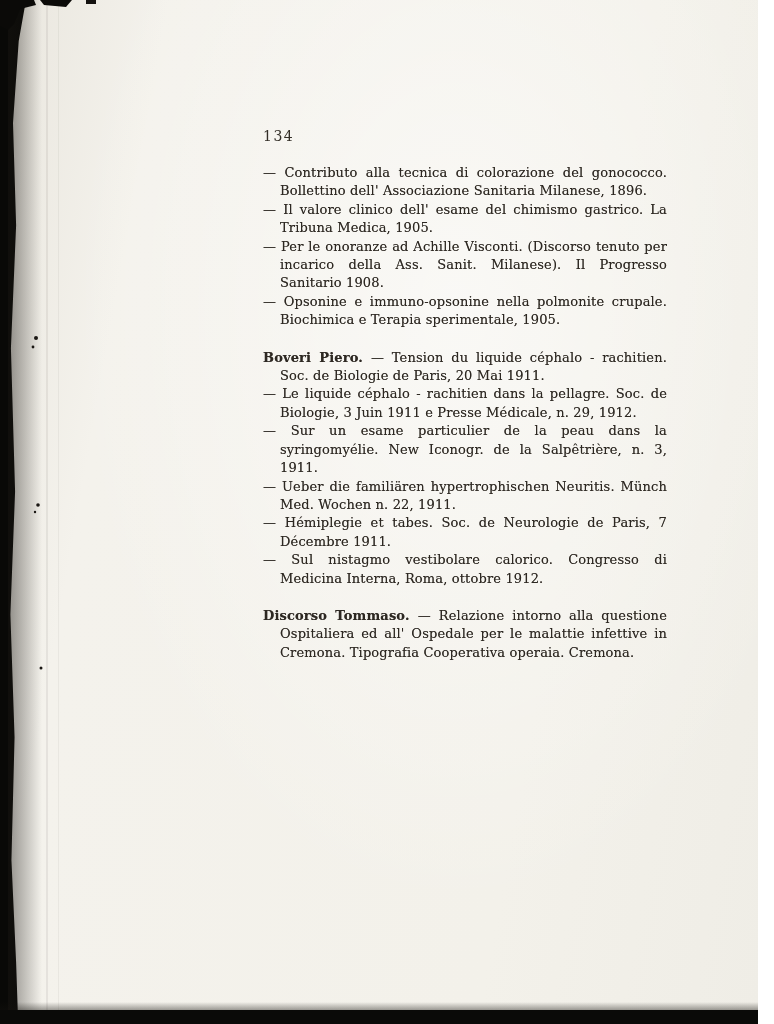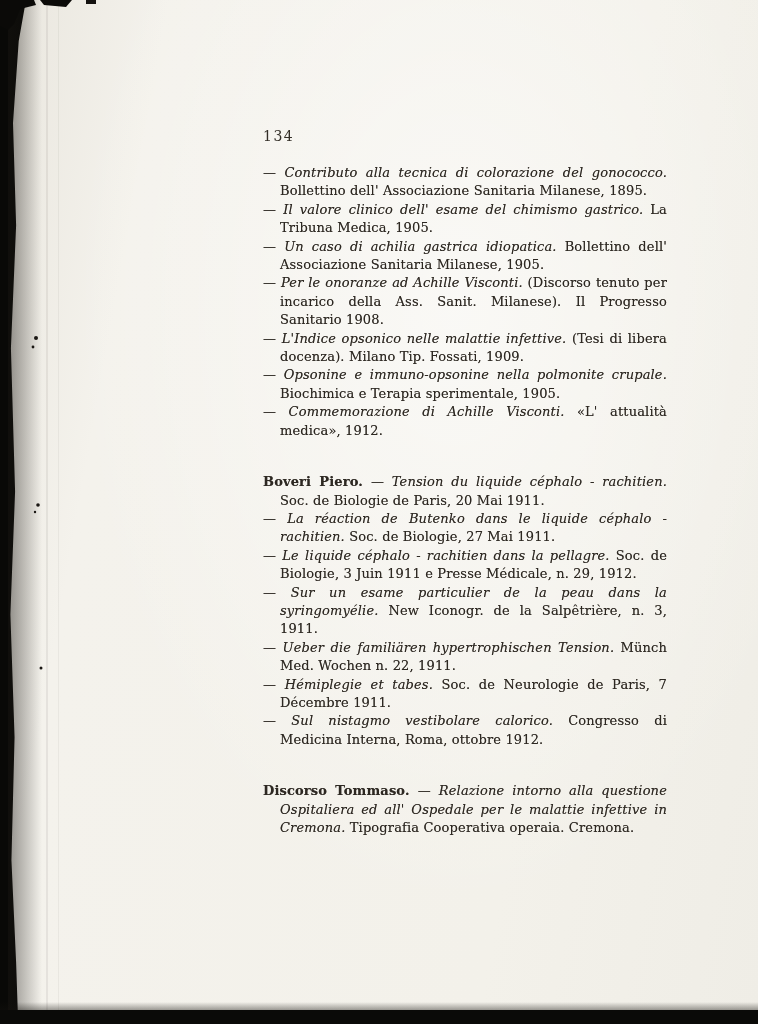--- a/index.html
+++ b/index.html
@@ -58,34 +58,34 @@
     top: 128px;
     width: 404px;
   }
   .page-number {
     font-size: 14px;
     letter-spacing: 1.5px;
     margin: 0 0 20px 0;
     color: #332e27;
   }
   .bibliography { }
-  .section { margin-top: 33px; }
+  .section { margin-top: 19px; }
   .section:first-child { margin-top: 0; }
   .entry {
     margin: 0;
     font-size: 13px;
     line-height: 18.4px;
     text-align: justify;
     padding-left: 17px;
     text-indent: -17px;
     letter-spacing: .15px;
     text-shadow: 0 0 .5px rgba(45,40,34,.55);
   }
   .author { font-weight: bold; }
-  .title  { font-style: italic; }
+  .title  { }
   .ref    { }
 </style>
 </head>
 <body>
 
 <div class="scan">
 
   <div class="edge-left"></div>
   <div class="edge-left-fade"></div>
   <div class="crease crease-1"></div>
@@ -101,56 +101,44 @@
     <circle cx="38" cy="505" r="1.8" fill="#1a1713"></circle>
     <circle cx="35" cy="512" r="1.2" fill="#1a1713"></circle>
     <circle cx="41" cy="668" r="1.5" fill="#1a1713"></circle>
   </svg>
 
   <div class="page-content">
     <div class="page-number">134</div>
     <div class="bibliography">
         <div class="section">
           <p class="entry">
-    <span class="dash">— </span><span class="title">Contributo alla tecnica di colorazione del gonococco. </span><span class="ref">Bollettino dell' Associazione Sanitaria Milanese, 1895.</span>
+    <span class="dash">— </span><span class="title">Contributo alla tecnica di colorazione del gonococco. </span><span class="ref">Bollettino dell' Associazione Sanitaria Milanese, 1896.</span>
   </p>
           <p class="entry">
     <span class="dash">— </span><span class="title">Il valore clinico dell' esame del chimismo gastrico. </span><span class="ref">La Tribuna Medica, 1905.</span>
   </p>
           <p class="entry">
-    <span class="dash">— </span><span class="title">Un caso di achilia gastrica idiopatica. </span><span class="ref">Bollettino dell' Associazione Sanitaria Milanese, 1905.</span>
-  </p>
-          <p class="entry">
     <span class="dash">— </span><span class="title">Per le onoranze ad Achille Visconti. </span><span class="ref">(Discorso tenuto per incarico della Ass. Sanit. Milanese). Il Progresso Sanitario 1908.</span>
   </p>
           <p class="entry">
-    <span class="dash">— </span><span class="title">L'Indice opsonico nelle malattie infettive. </span><span class="ref">(Tesi di libera docenza). Milano Tip. Fossati, 1909.</span>
-  </p>
-          <p class="entry">
     <span class="dash">— </span><span class="title">Opsonine e immuno-opsonine nella polmonite crupale. </span><span class="ref">Biochimica e Terapia sperimentale, 1905.</span>
-  </p>
-          <p class="entry">
-    <span class="dash">— </span><span class="title">Commemorazione di Achille Visconti. </span><span class="ref">«L' attualità medica», 1912.</span>
   </p>
         </div>
         <div class="section">
           <p class="entry">
     <span class="author">Boveri Piero. </span><span class="dash">— </span><span class="title">Tension du liquide céphalo - rachitien. </span><span class="ref">Soc. de Biologie de Paris, 20 Mai 1911.</span>
-  </p>
-          <p class="entry">
-    <span class="dash">— </span><span class="title">La réaction de Butenko dans le liquide céphalo - rachitien. </span><span class="ref">Soc. de Biologie, 27 Mai 1911.</span>
   </p>
           <p class="entry">
     <span class="dash">— </span><span class="title">Le liquide céphalo - rachitien dans la pellagre. </span><span class="ref">Soc. de Biologie, 3 Juin 1911 e Presse Médicale, n. 29, 1912.</span>
   </p>
           <p class="entry">
     <span class="dash">— </span><span class="title">Sur un esame particulier de la peau dans la syringomyélie. </span><span class="ref">New Iconogr. de la Salpêtrière, n. 3, 1911.</span>
   </p>
           <p class="entry">
-    <span class="dash">— </span><span class="title">Ueber die familiären hypertrophischen Tension. </span><span class="ref">Münch Med. Wochen n. 22, 1911.</span>
+    <span class="dash">— </span><span class="title">Ueber die familiären hypertrophischen Neuritis. </span><span class="ref">Münch Med. Wochen n. 22, 1911.</span>
   </p>
           <p class="entry">
     <span class="dash">— </span><span class="title">Hémiplegie et tabes. </span><span class="ref">Soc. de Neurologie de Paris, 7 Décembre 1911.</span>
   </p>
           <p class="entry">
     <span class="dash">— </span><span class="title">Sul nistagmo vestibolare calorico. </span><span class="ref">Congresso di Medicina Interna, Roma, ottobre 1912.</span>
   </p>
         </div>
         <div class="section">
           <p class="entry">

